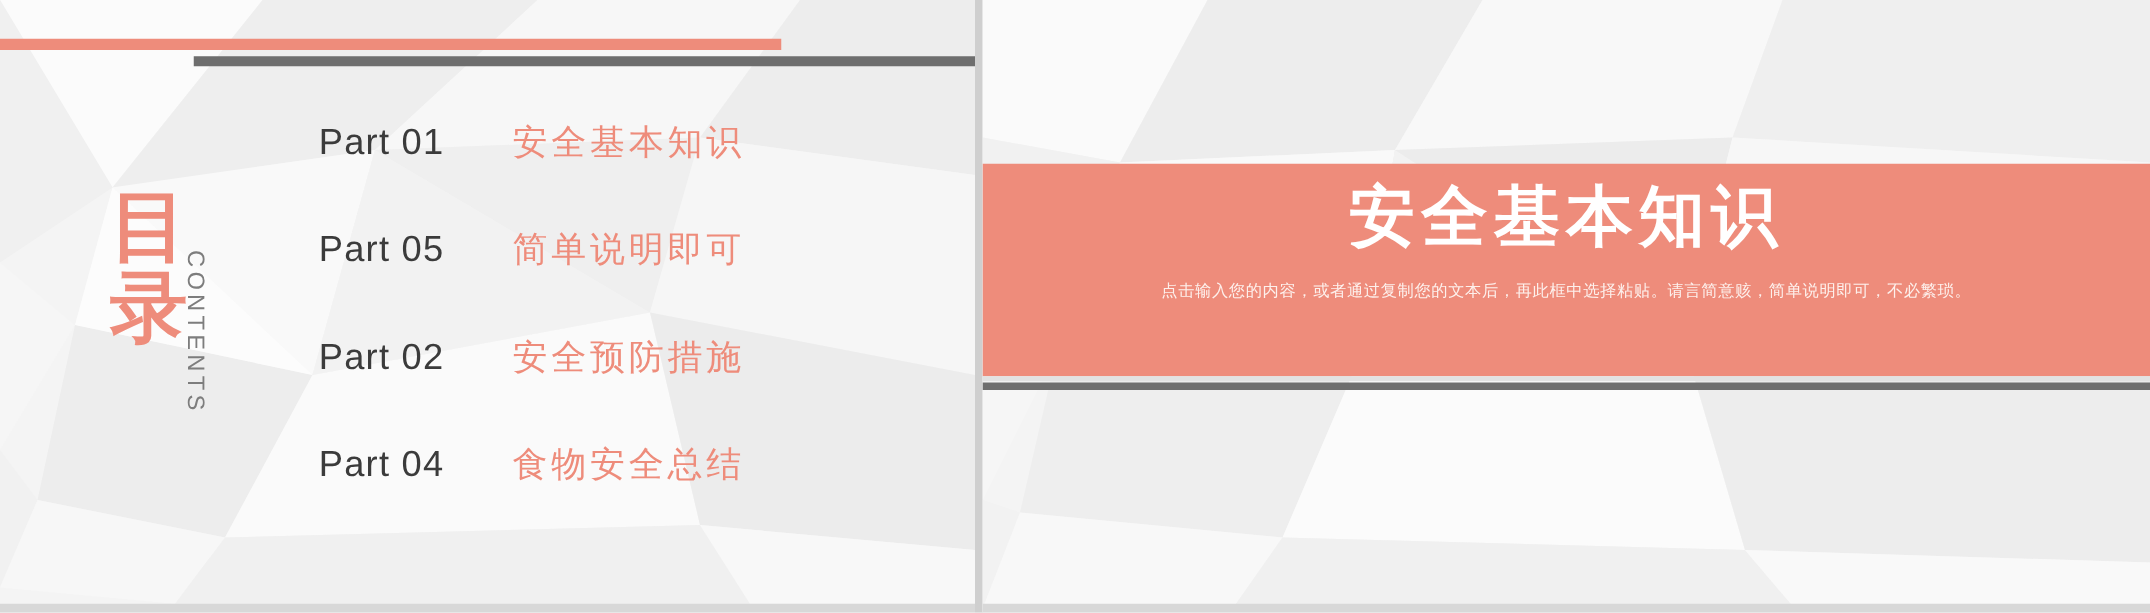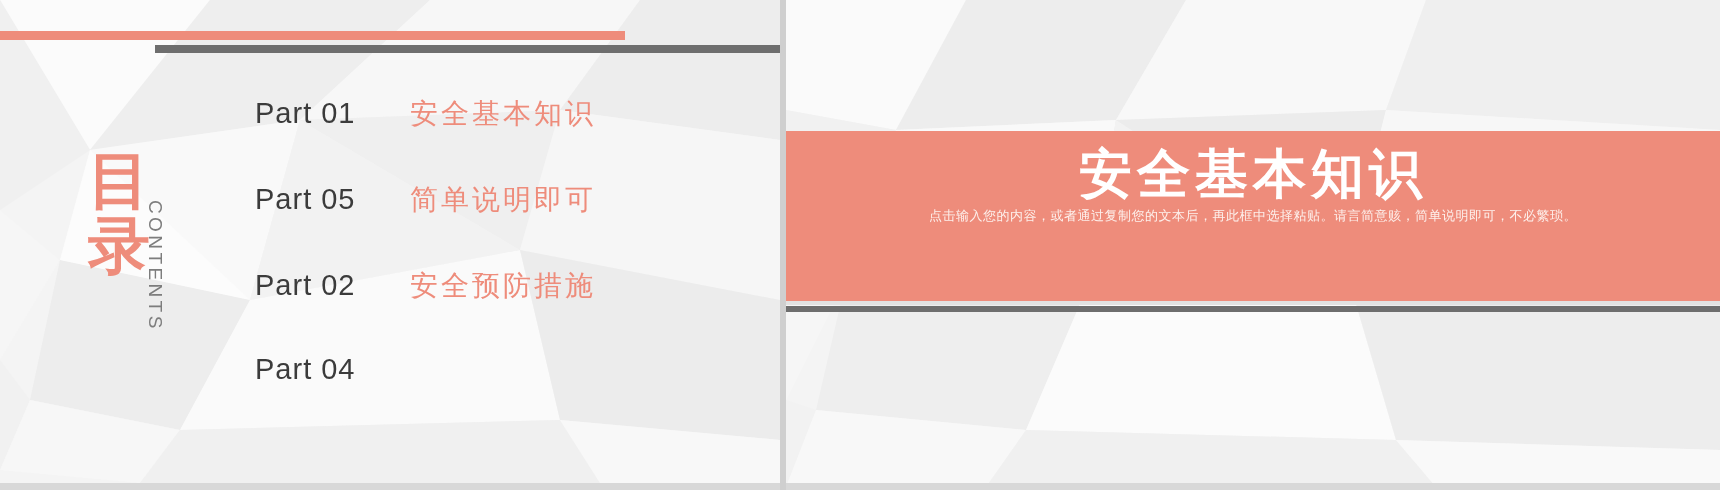--- a/index.html
+++ b/index.html
@@ -56,21 +56,21 @@
     position:absolute;left:0;top:131px;width:934px;height:170px;
     background:#ee8c7b;
     display:flex;flex-direction:column;align-items:center;justify-content:flex-start;
   }
   .band-title{
     margin-top:14px;
     font-family:"DejaVu Sans","Liberation Sans",sans-serif;
     font-size:53px;font-weight:700;color:#ffffff;letter-spacing:5px;line-height:1.1;
   }
   .band-body{
-    width:710px;text-align:center;
+    margin-top:18px;width:710px;text-align:center;
     font-family:"DejaVu Sans","Liberation Sans",sans-serif;
     font-size:13px;line-height:2.0;color:#fdf0ec;letter-spacing:0.5px;
   }
   .band-rule{position:absolute;left:0;top:306px;width:934px;height:6px;background:#6e6e6e;}
   .band-rule-shadow{position:absolute;left:0;top:301px;width:934px;height:4px;background:#e2e2e2;}
 </style>
 </head>
 <body>
 
 <div class="stage">
@@ -120,20 +120,21 @@
       <div class="toc-row">
         <div class="toc-part">Part 05</div>
         <div class="toc-name">简单说明即可</div>
       </div>
       <div class="toc-row">
         <div class="toc-part">Part 02</div>
         <div class="toc-name">安全预防措施</div>
       </div>
       <div class="toc-row">
         <div class="toc-part">Part 04</div>
+        <div class="toc-name">食物安全总结</div>
       </div>
     </div>
 
     <div class="slide-foot"></div>
   </div>
 
   <div class="slide" id="slide-right">
 
     <div class="poly">
       <svg viewBox="0 0 934 490" preserveAspectRatio="none">

